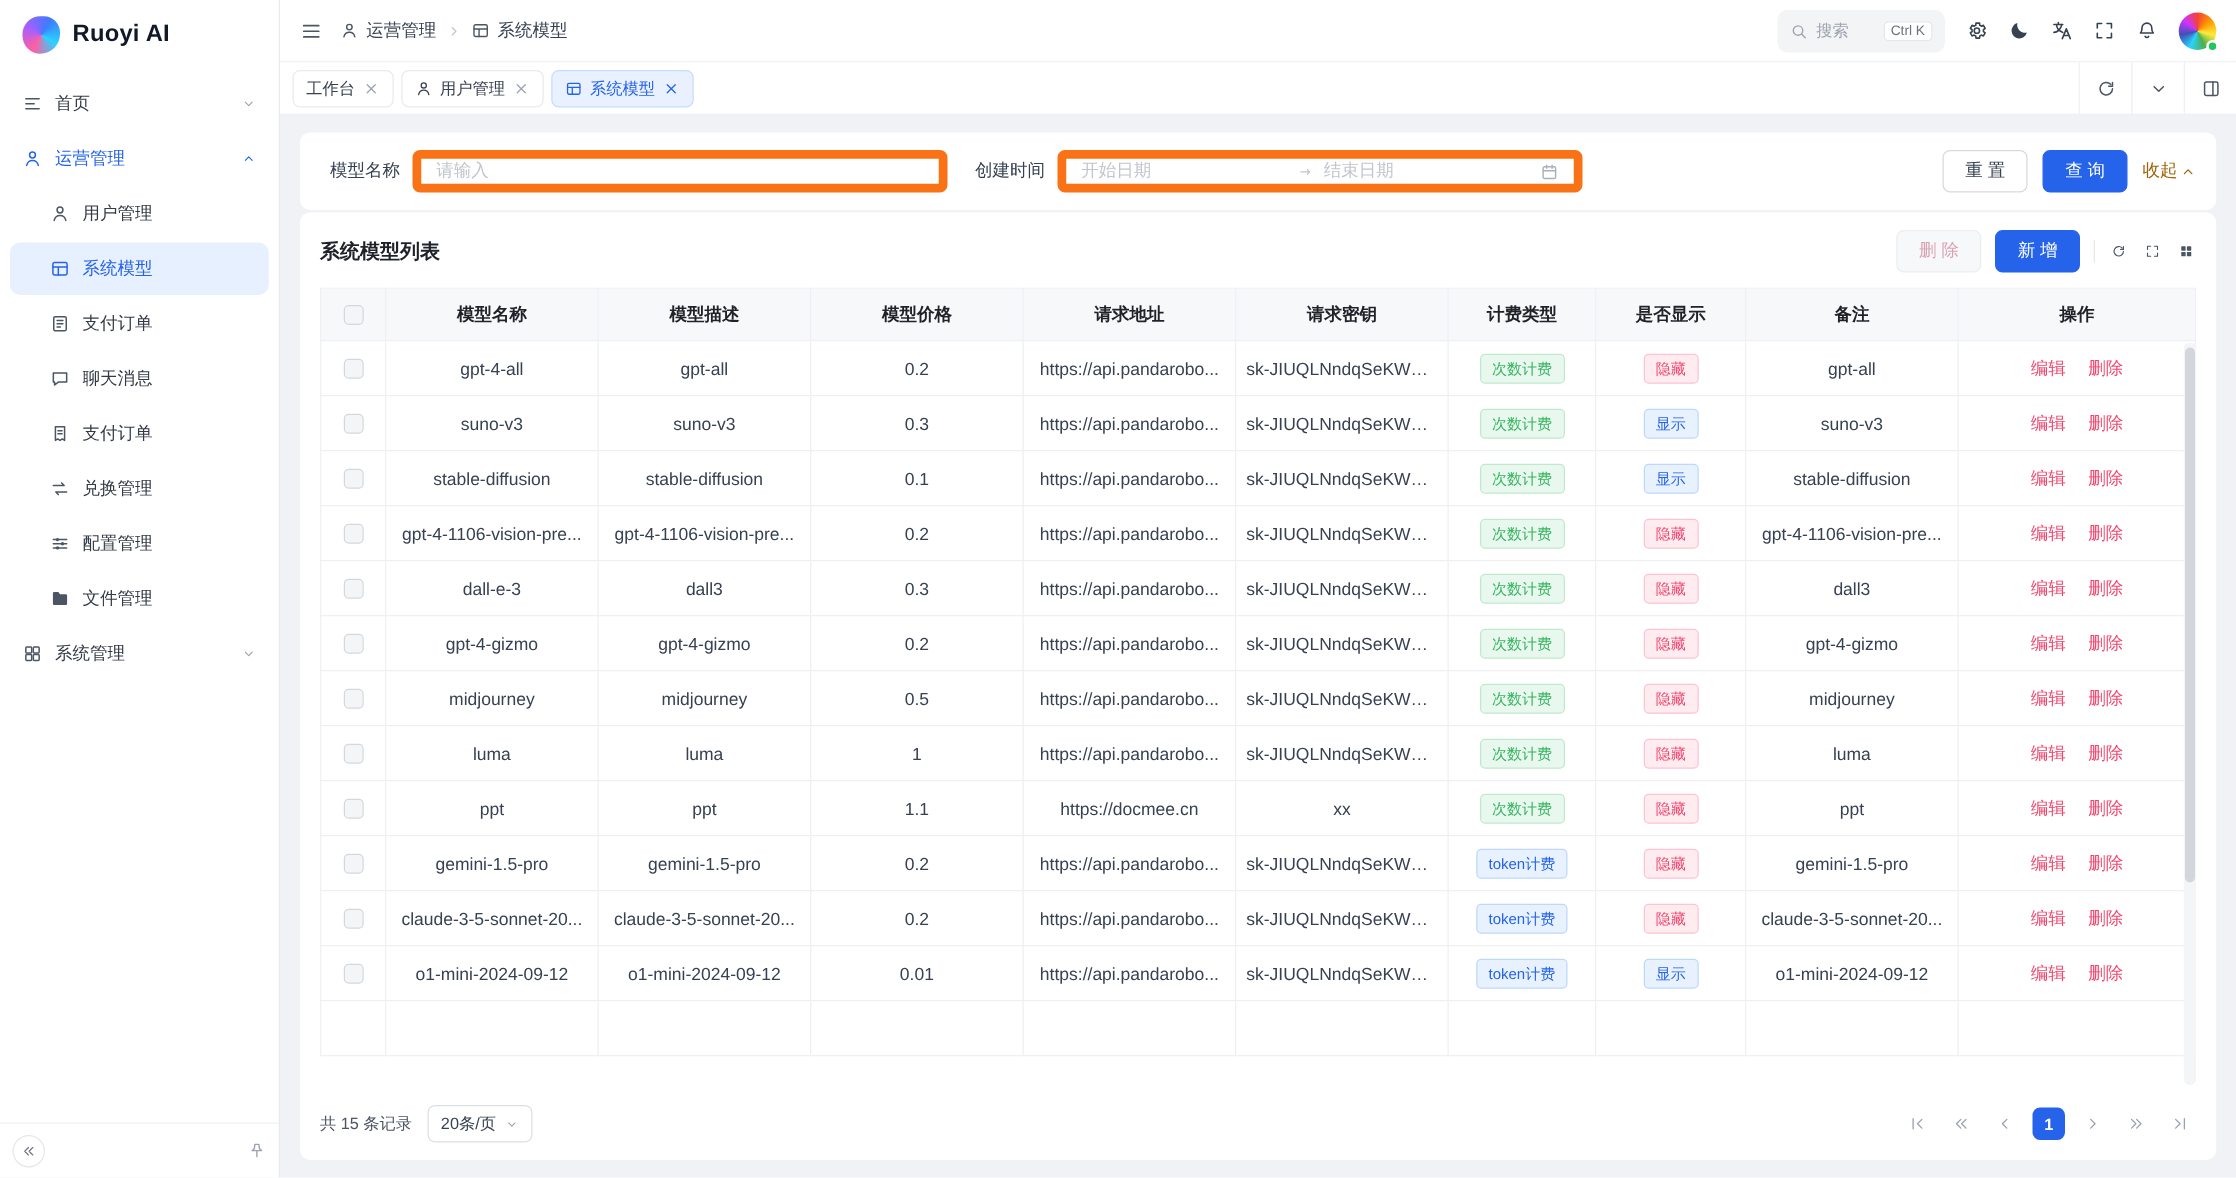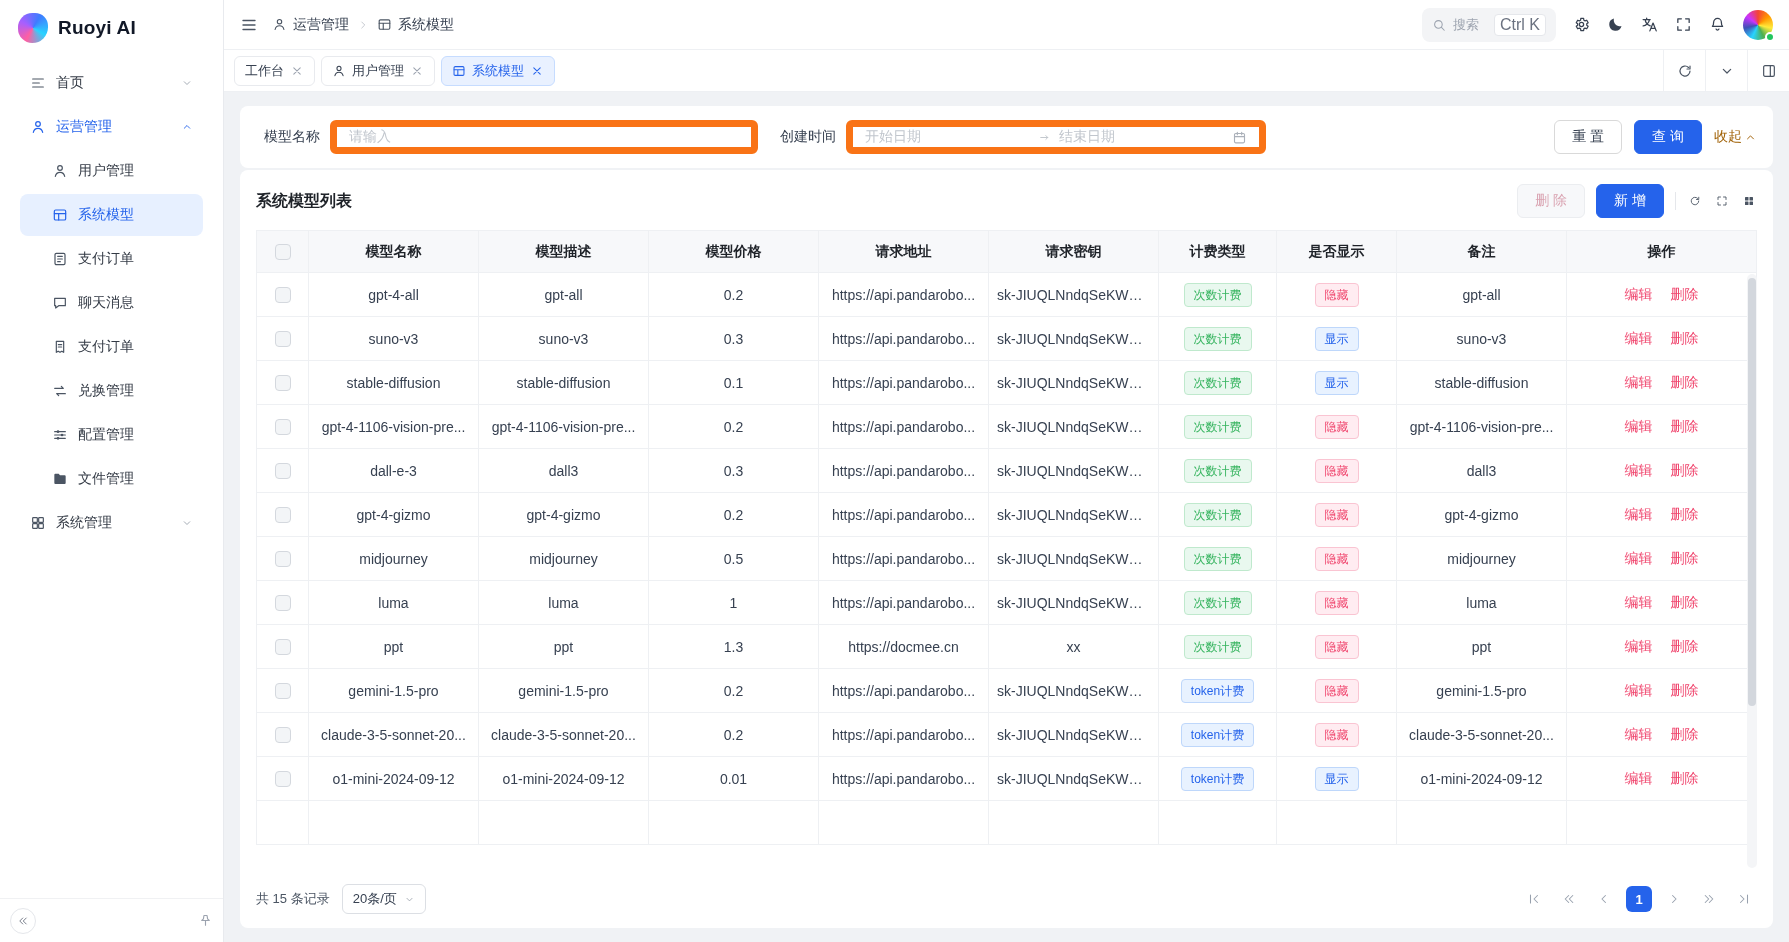--- a/index.html
+++ b/index.html
@@ -11,21 +11,21 @@
   .icon svg *{fill:none;stroke:currentColor;stroke-width:1.8;stroke-linecap:round;stroke-linejoin:round}
   .icon svg .f{fill:currentColor;stroke:none}
 
   .app{display:flex;width:1789px;height:942px}
 
   
   .sidebar{width:224px;background:#fff;border-right:1px solid #e8eaee;display:flex;flex-direction:column}
   .logo{height:56px;display:flex;align-items:center;gap:10px;padding:0 18px;cursor:pointer}
   .logo-blob{width:30px;height:30px;border-radius:50% 45% 55% 50%;background:conic-gradient(from 210deg,#ff5fa2,#a65fff,#3f7bff,#29d3ff,#ff5fa2)}
   .logo-text{font-size:19px;font-weight:700;color:#111827;letter-spacing:.2px}
-  .menu{flex:1;padding:6px 20px;overflow:hidden}
+  .menu{flex:1;padding:6px 8px;overflow:hidden}
   .menu-item{height:42px;display:flex;align-items:center;gap:10px;padding:0 10px;border-radius:8px;font-size:14px;color:#333a45;cursor:pointer;margin-bottom:2px}
   .menu-item .icon{font-size:16px;color:#4b5563}
   .menu-item .label{flex:1;white-space:nowrap;overflow:hidden}
   .menu-item .chev{font-size:12px;color:#9aa1ab}
   .menu-item.open,.menu-item.open .icon{color:#2563eb}
   .menu-item.child{padding-left:32px}
   .menu-item.active{background:#e7f0ff;color:#2563eb}
   .menu-item.active .icon{color:#2563eb}
   .sidebar-footer{height:44px;border-top:1px solid #f0f1f3;display:flex;align-items:center;justify-content:space-between;padding:0 10px}
   .collapse-btn{width:26px;height:26px;border:1px solid #e5e7eb;border-radius:50%;display:flex;align-items:center;justify-content:center;color:#6b7280;font-size:12px;cursor:pointer;background:#fff}
@@ -36,21 +36,21 @@
 
   .topbar{height:50px;background:#fff;border-bottom:1px solid #eef0f3;display:flex;align-items:center;padding:0 16px;gap:14px}
   .tb-icon{font-size:18px;color:#4b5563;cursor:pointer}
   .breadcrumb{display:flex;align-items:center;gap:8px;font-size:14px;color:#374151}
   .crumb{display:flex;align-items:center;gap:6px;cursor:pointer}
   .crumb .icon{font-size:15px;color:#4b5563}
   .crumb-sep{font-size:12px;color:#c0c4cc}
   .topbar-right{margin-left:auto;display:flex;align-items:center;gap:17px}
   .search-pill{display:flex;align-items:center;gap:7px;background:#f3f4f6;border-radius:8px;height:34px;padding:0 10px;color:#9ca3af;font-size:13px;cursor:pointer;width:134px}
   .search-pill .icon{font-size:14px}
-  .kbd{margin-left:auto;background:#fff;border:1px solid #e5e7eb;border-radius:4px;font-size:16px;padding:1px 5px;color:#6b7280;white-space:nowrap}
+  .kbd{margin-left:auto;background:#fff;border:1px solid #e5e7eb;border-radius:4px;font-size:11px;padding:1px 5px;color:#6b7280;white-space:nowrap}
   .hd-icon{font-size:17px;color:#374151;cursor:pointer}
   .avatar{width:30px;height:30px;border-radius:50%;background:conic-gradient(from 0deg,#f44336,#ff9800,#ffeb3b,#4caf50,#29d3ff,#3f51b5,#c3f,#f44336);position:relative;cursor:pointer}
   .avatar .dot{position:absolute;right:-2px;bottom:-2px;width:10px;height:10px;background:#22c55e;border:2px solid #fff;border-radius:50%}
 
   .tabbar{height:42px;background:#fff;border-bottom:1px solid #eef0f3;display:flex;align-items:stretch}
   .tabs{display:flex;align-items:center;padding:0 10px;gap:6px;flex:1}
   .tab{display:flex;align-items:center;gap:6px;height:30px;padding:12px 10px;border:1px solid #e8eaee;border-radius:6px;font-size:13px;color:#374151;background:#fff;cursor:pointer}
   .tab .icon{font-size:14px}
   .tab-close{font-size:11px;color:#9ca3af;cursor:pointer}
   .tab.active{background:#e9f1ff;border-color:#c6dcff;color:#2563eb}
@@ -583,21 +583,21 @@
                   <td>sk-JIUQLNndqSeKWU...</td>
                   <td><span class="badge green">次数计费</span></td>
                   <td><span class="badge red">隐藏</span></td>
                   <td>luma</td>
                   <td><a class="op-link">编辑</a><a class="op-link">删除</a></td>
                 </tr>
                 <tr>
                   <td class="col-cb"><span class="cb"></span></td>
                   <td>ppt</td>
                   <td>ppt</td>
-                  <td>1.3</td>
+                  <td>1.1</td>
                   <td>https://docmee.cn</td>
                   <td>xx</td>
                   <td><span class="badge green">次数计费</span></td>
                   <td><span class="badge red">隐藏</span></td>
                   <td>ppt</td>
                   <td><a class="op-link">编辑</a><a class="op-link">删除</a></td>
                 </tr>
                 <tr>
                   <td class="col-cb"><span class="cb"></span></td>
                   <td>gemini-1.5-pro</td>

